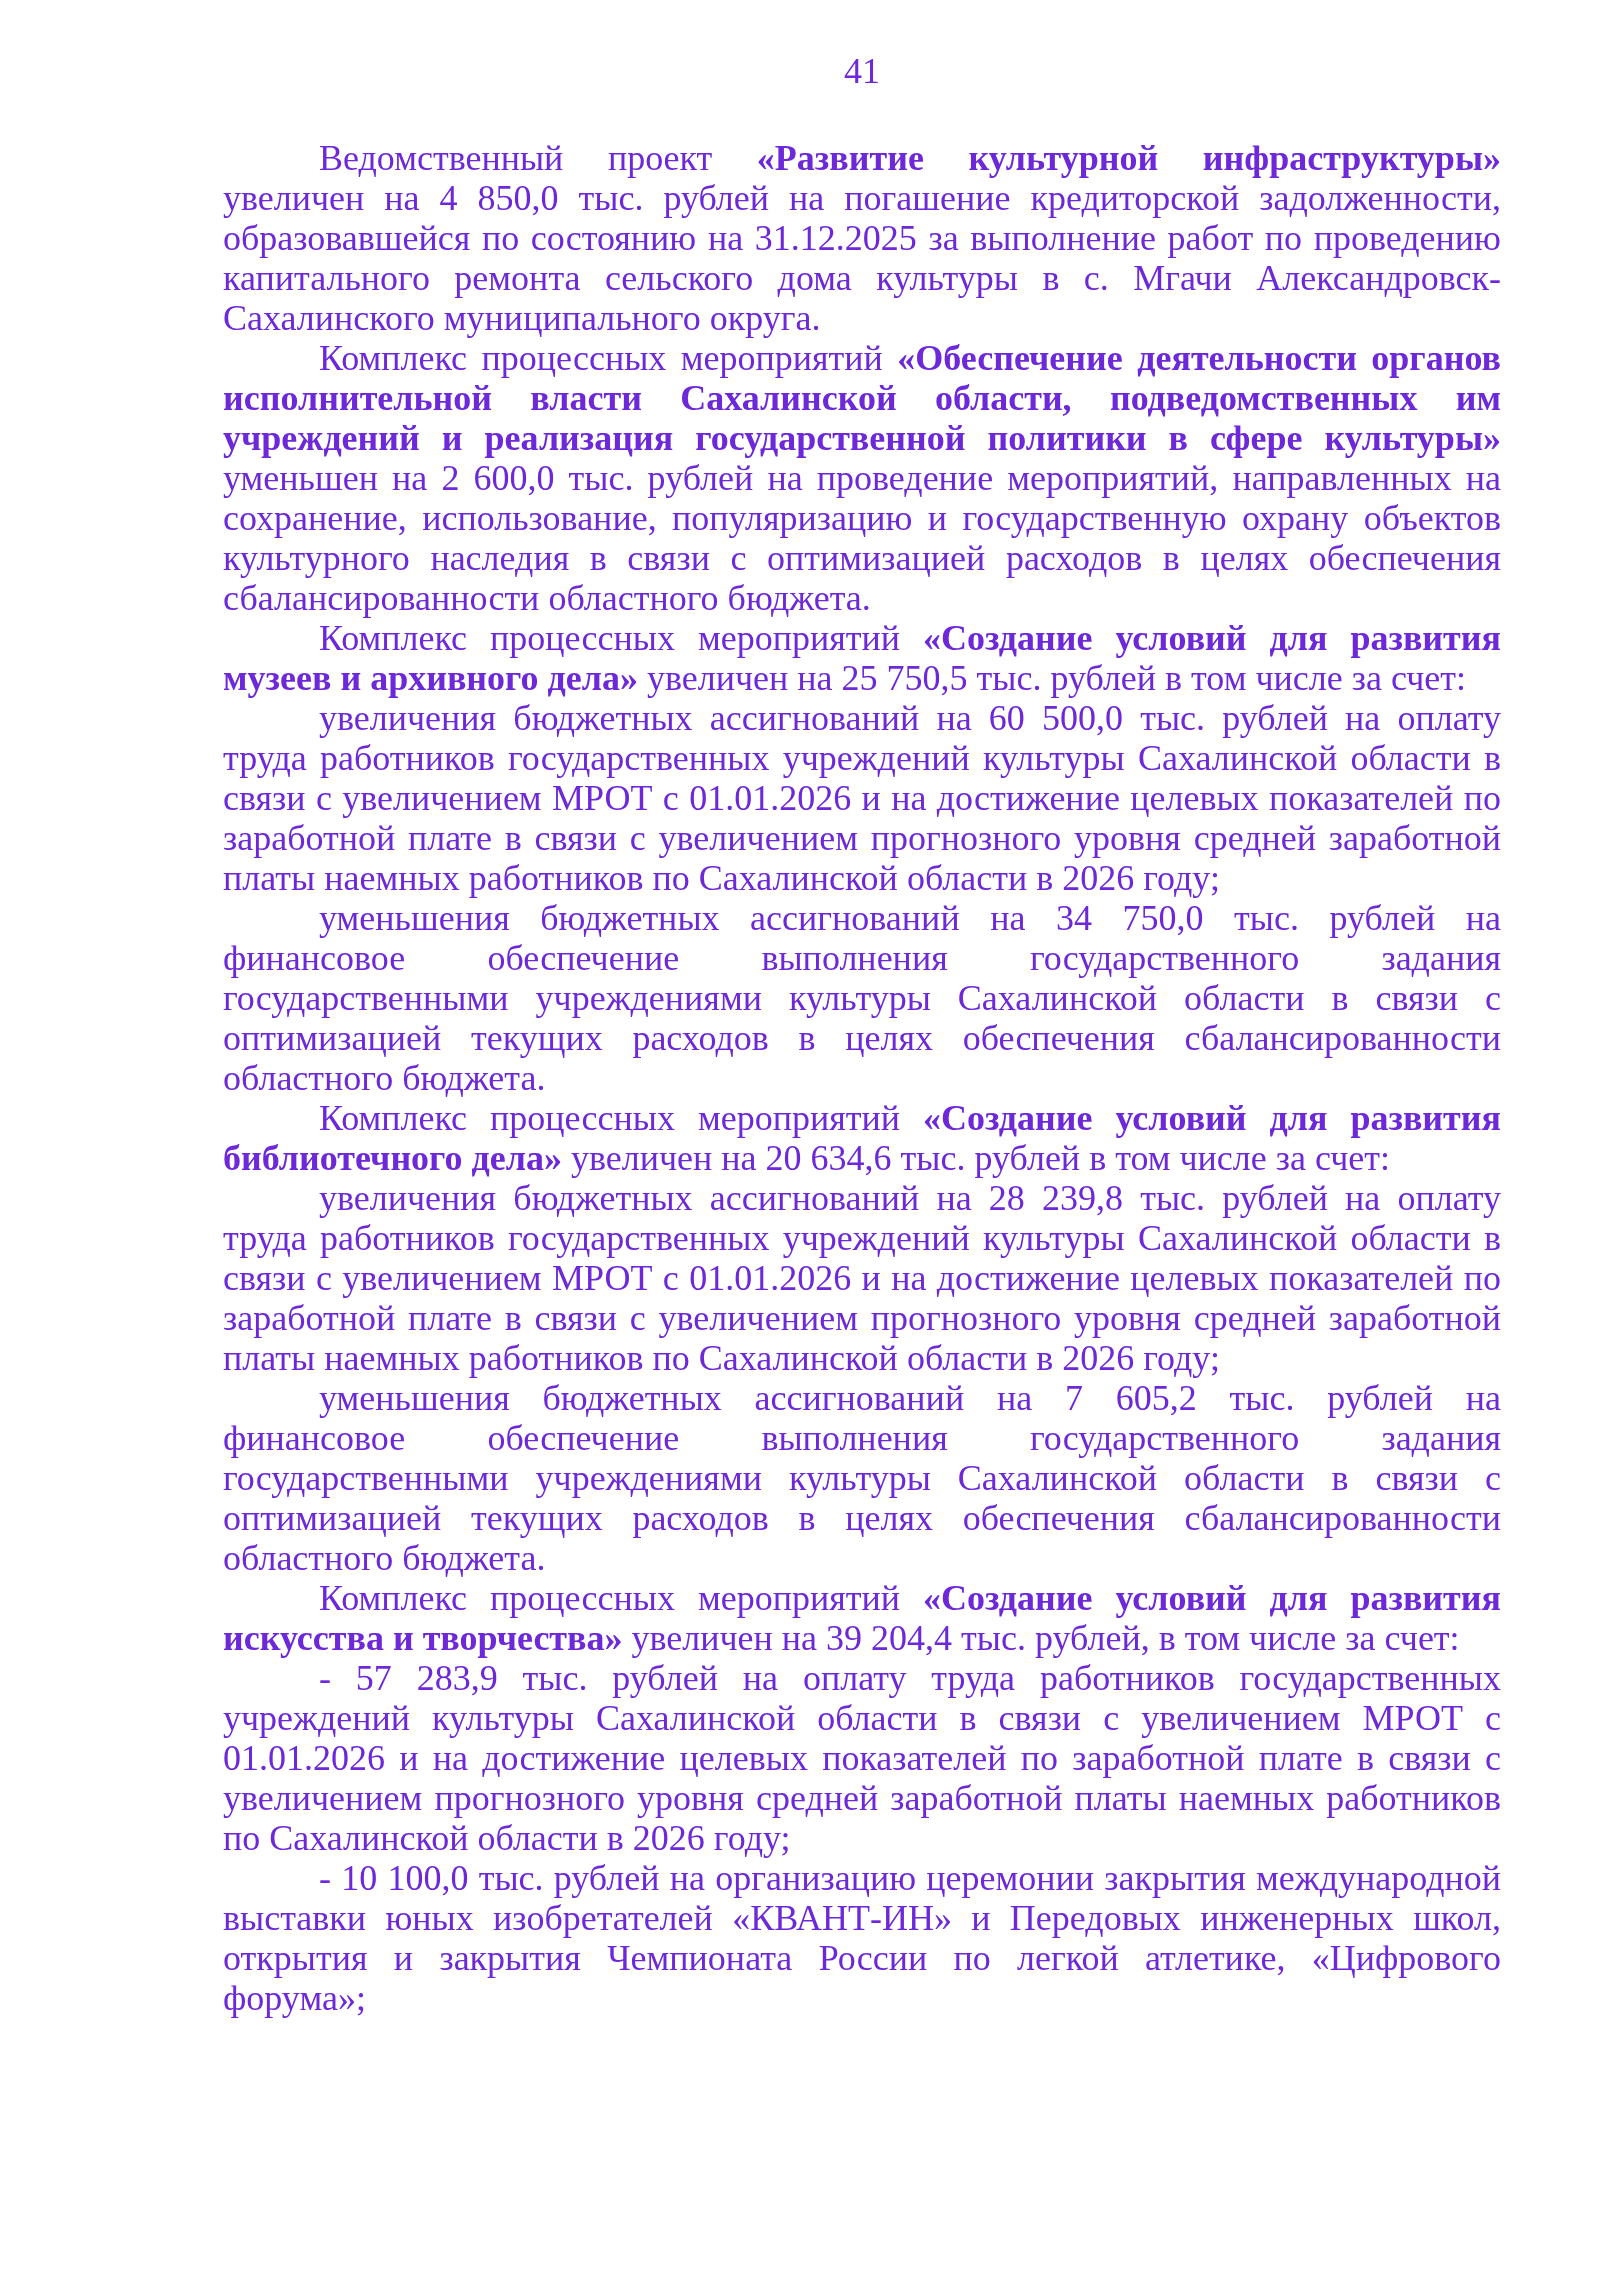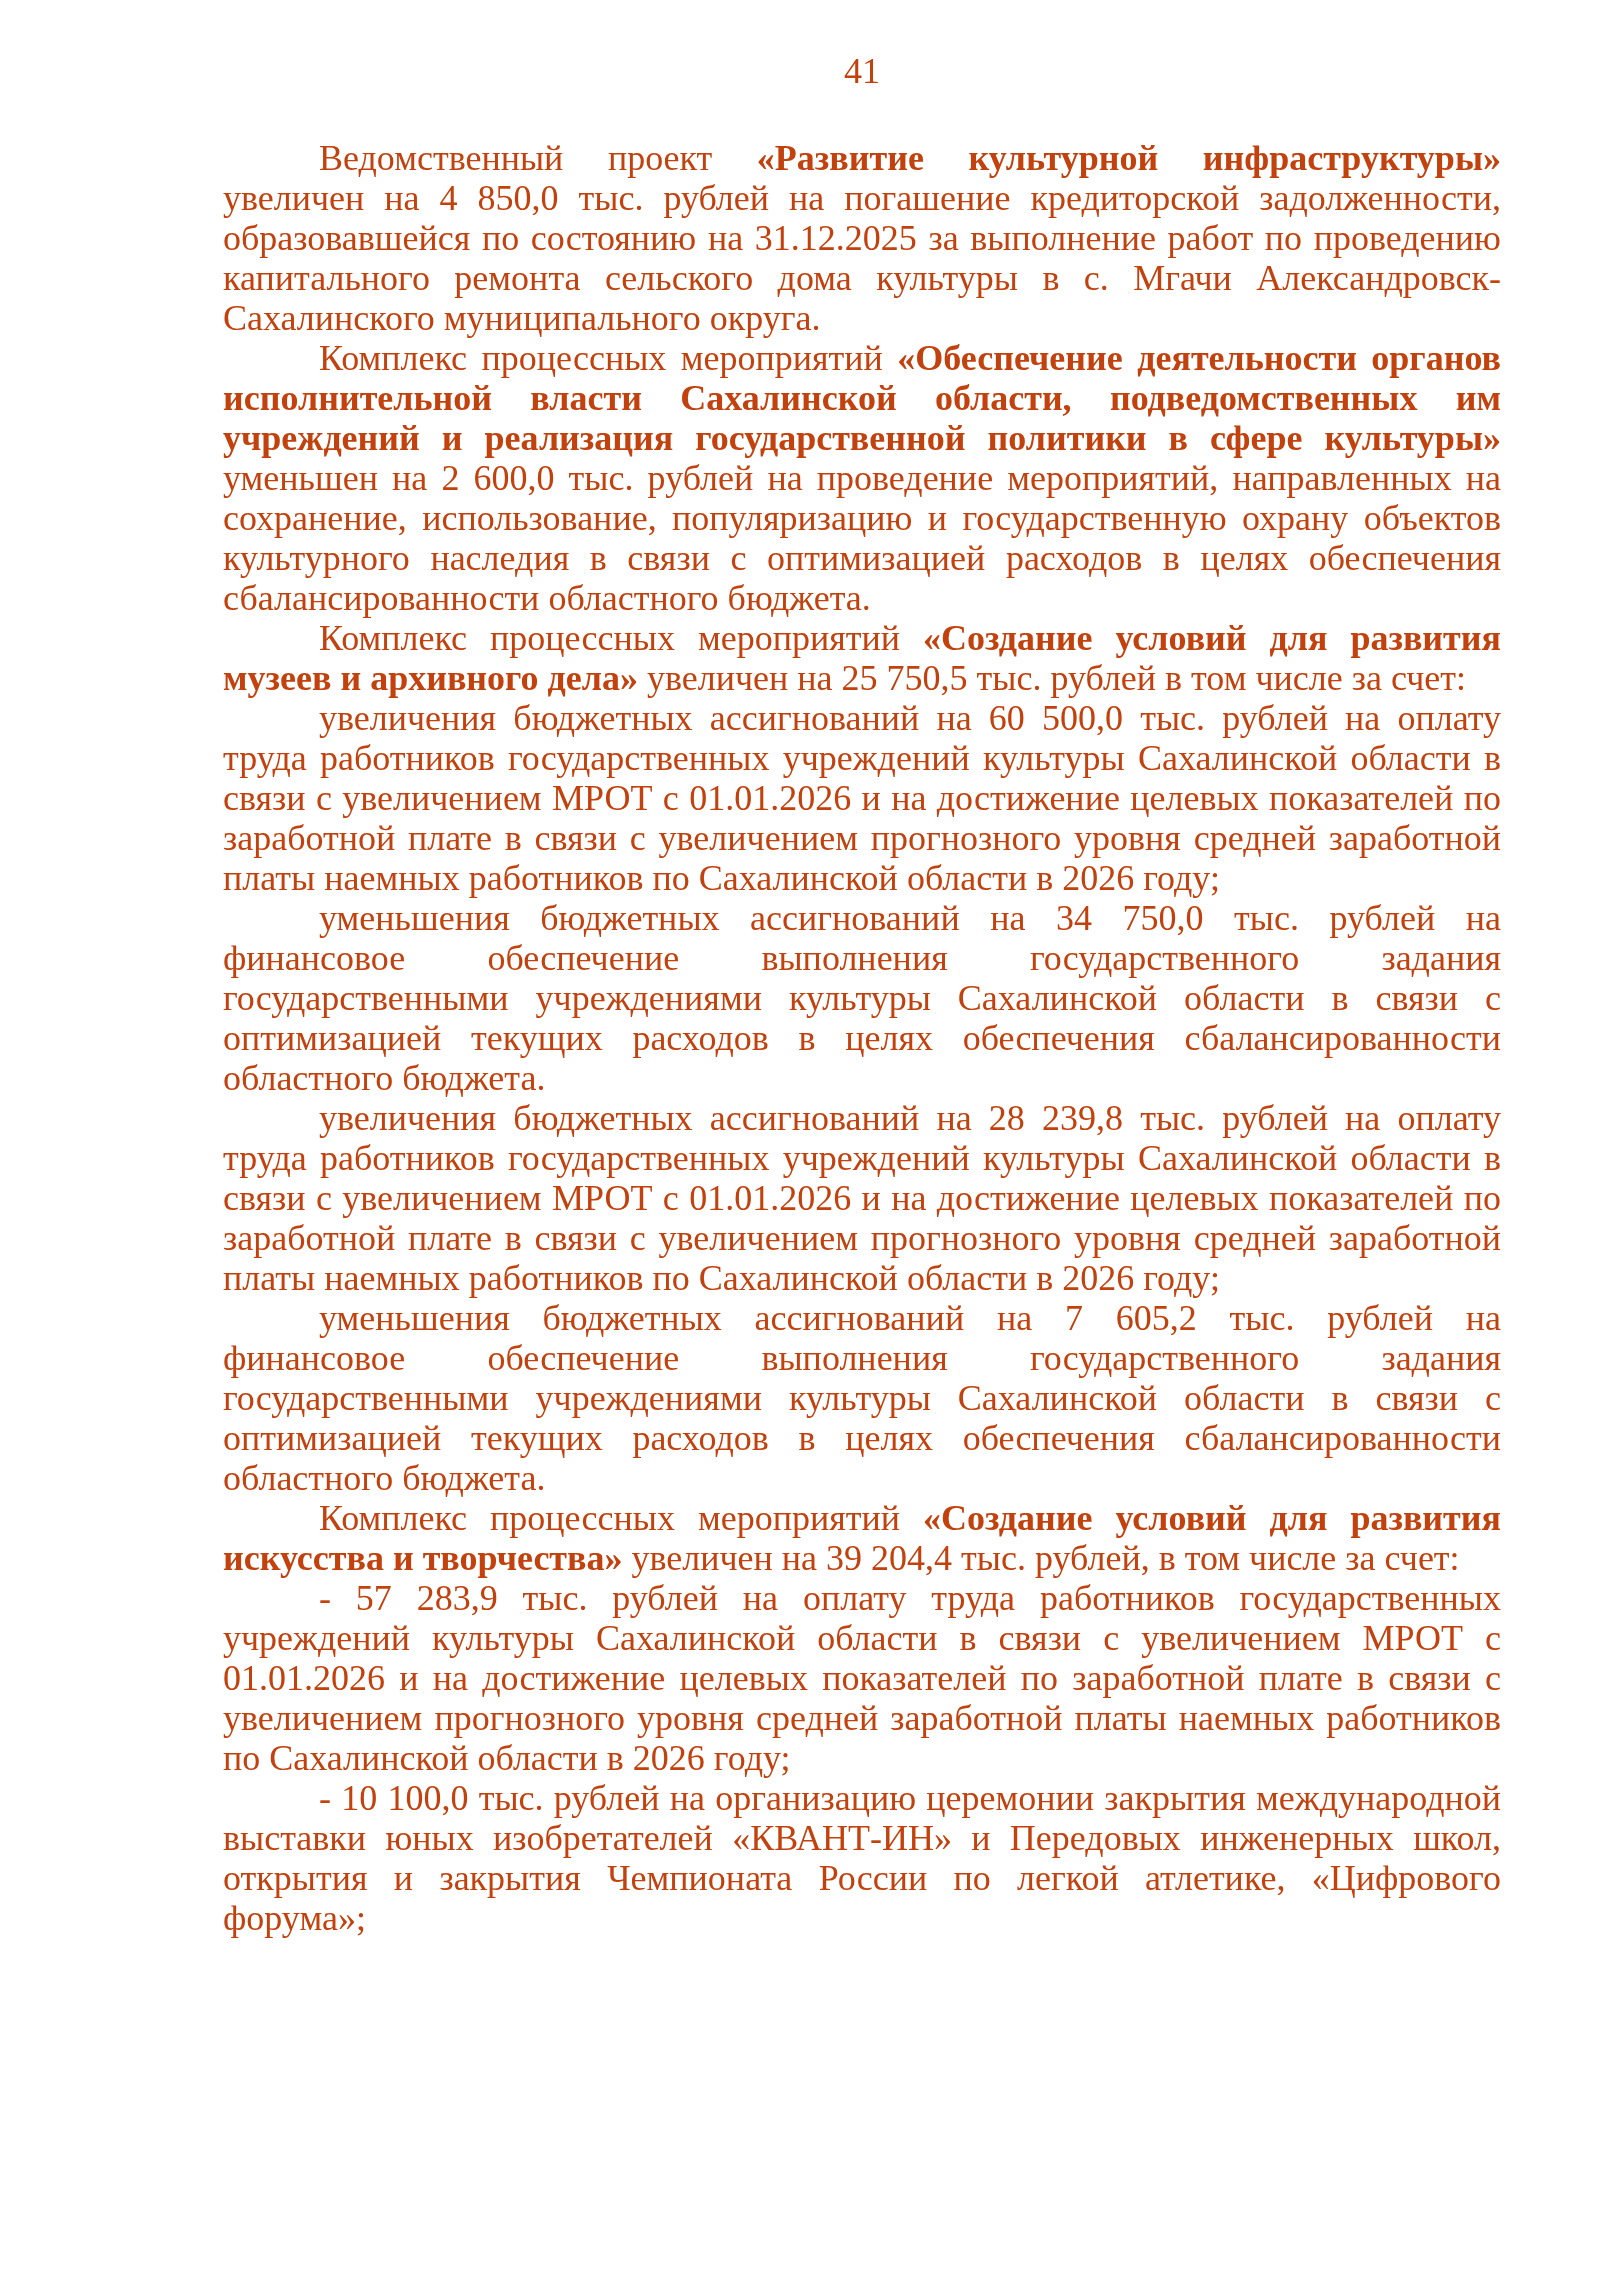--- a/index.html
+++ b/index.html
@@ -7,21 +7,21 @@
     padding: 0;
     background: #ffffff;
   }
   .page {
     position: relative;
     box-sizing: border-box;
     width: 1621px;
     height: 2293px;
     margin: 0 auto;
     background: #ffffff;
-    color: #c2410c;
+    color: #6d28d9;
     font-family: "Liberation Serif", "DejaVu Serif", serif;
     font-size: 36px;
     line-height: 40px;
     padding: 51px 120px 0 223px;
     overflow: hidden;
   }
   .page-number {
     text-align: center;
   }
   .doc-body {
@@ -41,20 +41,21 @@
 <body>
 
 <div class="page">
   <div class="page-number">41</div>
   <div class="doc-body">
       <p class="para"><span>Ведомственный проект </span><b>«Развитие культурной инфраструктуры»</b><span> увеличен на 4&nbsp;850,0 тыс. рублей на погашение кредиторской задолженности, образовавшейся по состоянию на 31.12.2025 за выполнение работ по проведению капитального ремонта сельского дома культуры в с. Мгачи Александровск-Сахалинского муниципального округа.</span></p>
       <p class="para"><span>Комплекс процессных мероприятий </span><b>«Обеспечение деятельности органов исполнительной власти Сахалинской области, подведомственных им учреждений и реализация государственной политики в сфере культуры»</b><span> уменьшен на 2&nbsp;600,0 тыс. рублей на проведение мероприятий, направленных на сохранение, использование, популяризацию и государственную охрану объектов культурного наследия в связи с оптимизацией расходов в целях обеспечения сбалансированности областного бюджета.</span></p>
       <p class="para"><span>Комплекс процессных мероприятий </span><b>«Создание условий для развития музеев и архивного дела»</b><span> увеличен на 25&nbsp;750,5 тыс. рублей в том числе за счет:</span></p>
       <p class="para"><span>увеличения бюджетных ассигнований на 60&nbsp;500,0 тыс. рублей на оплату труда работников государственных учреждений культуры Сахалинской области в связи с увеличением МРОТ с 01.01.2026 и на достижение целевых показателей по заработной плате в связи с увеличением прогнозного уровня средней заработной платы наемных работников по Сахалинской области в 2026 году;</span></p>
       <p class="para"><span>уменьшения бюджетных ассигнований на 34&nbsp;750,0 тыс. рублей на финансовое обеспечение выполнения государственного задания государственными учреждениями культуры Сахалинской области в связи с оптимизацией текущих расходов в целях обеспечения сбалансированности областного бюджета.</span></p>
+      <p class="para"><span>Комплекс процессных мероприятий </span><b>«Создание условий для развития библиотечного дела»</b><span> увеличен на 20&nbsp;634,6 тыс. рублей в том числе за счет:</span></p>
       <p class="para"><span>увеличения бюджетных ассигнований на 28&nbsp;239,8 тыс. рублей на оплату труда работников государственных учреждений культуры Сахалинской области в связи с увеличением МРОТ с 01.01.2026 и на достижение целевых показателей по заработной плате в связи с увеличением прогнозного уровня средней заработной платы наемных работников по Сахалинской области в 2026 году;</span></p>
       <p class="para"><span>уменьшения бюджетных ассигнований на 7&nbsp;605,2 тыс. рублей на финансовое обеспечение выполнения государственного задания государственными учреждениями культуры Сахалинской области в связи с оптимизацией текущих расходов в целях обеспечения сбалансированности областного бюджета.</span></p>
       <p class="para"><span>Комплекс процессных мероприятий </span><b>«Создание условий для развития искусства и творчества»</b><span> увеличен на 39&nbsp;204,4 тыс. рублей, в том числе за счет:</span></p>
       <p class="para"><span>- 57&nbsp;283,9 тыс. рублей на оплату труда работников государственных учреждений культуры Сахалинской области в связи с увеличением МРОТ с 01.01.2026 и на достижение целевых показателей по заработной плате в связи с увеличением прогнозного уровня средней заработной платы наемных работников по Сахалинской области в 2026 году;</span></p>
       <p class="para"><span>- 10&nbsp;100,0 тыс. рублей на организацию церемонии закрытия международной выставки юных изобретателей «КВАНТ-ИН» и Передовых инженерных школ, открытия и закрытия Чемпионата России по легкой атлетике, «Цифрового форума»;</span></p>
     </div>
 </div>
 
 
 </body></html>

